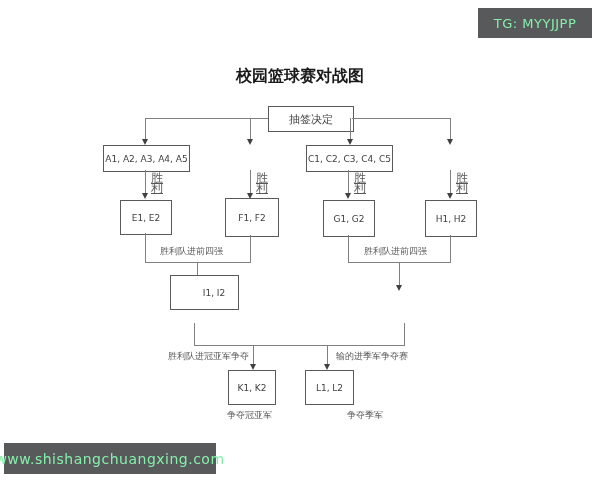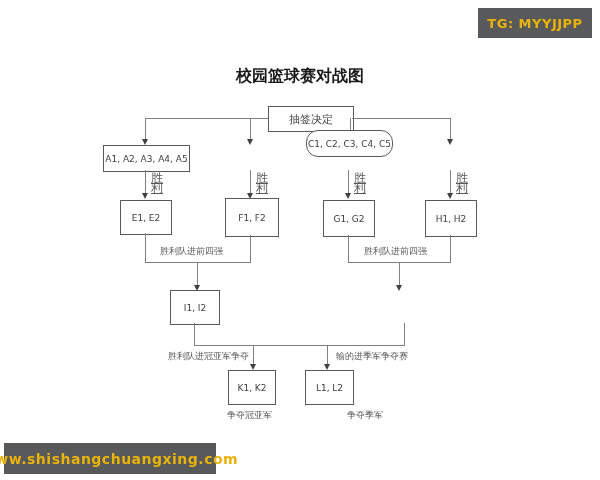--- a/index.html
+++ b/index.html
@@ -1,19 +1,19 @@
 <!DOCTYPE html>
 <html><head>
 <meta charset="utf-8">
 <style>
   html,body{margin:0;padding:0;}
   body{width:600px;height:480px;background:#ffffff;position:relative;overflow:hidden;
        font-family:"DejaVu Sans","Liberation Sans",sans-serif;}
   .stage{position:absolute;left:0;top:0;width:600px;height:480px;background:#fff;}
-  .badge{position:absolute;background:#58595b;color:#eab308;font-weight:bold;
+  .badge{position:absolute;background:#58595b;color:#86efac;font-weight:normal;
          display:flex;align-items:center;justify-content:center;font-size:13px;letter-spacing:.5px;}
   .badge-tr{left:478px;top:8px;width:114px;height:30px;}
   .badge-bl{left:4px;top:443px;width:212px;height:31px;font-size:14px;}
   .title{position:absolute;left:0;top:66px;width:600px;text-align:center;
          font-size:16px;font-weight:bold;color:#1a1a1a;}
   .node{position:absolute;border:1px solid #595959;background:#fff;color:#404040;
         font-size:9px;display:flex;align-items:center;justify-content:center;white-space:nowrap;}
   .hline{position:absolute;height:1px;background:#808080;}
   .vline{position:absolute;width:1px;background:#808080;}
   .arrow{position:absolute;width:0;height:0;border-left:3px solid transparent;
@@ -39,21 +39,21 @@
   <div class="vline" style="left:145px;top:118px;height:22px;"></div>
   <div class="vline" style="left:250px;top:118px;height:22px;"></div>
   <div class="vline" style="left:350px;top:118px;height:22px;"></div>
   <div class="vline" style="left:450px;top:118px;height:22px;"></div>
   <div class="arrow" style="left:142px;top:139px;"></div>
   <div class="arrow" style="left:247px;top:139px;"></div>
   <div class="arrow" style="left:347px;top:139px;"></div>
   <div class="arrow" style="left:447px;top:139px;"></div>
 
   <div class="node" style="left:103px;top:145px;width:85px;height:25px;">A1, A2, A3, A4, A5</div>
-  <div class="node" style="left:306px;top:130px;width:85px;height:25px;border-radius:12px;">C1, C2, C3, C4, C5</div>
+  <div class="node" style="left:306px;top:145px;width:85px;height:25px;">C1, C2, C3, C4, C5</div>
 
   <div class="vline" style="left:145px;top:170px;height:24px;"></div>
   <div class="vline" style="left:250px;top:170px;height:24px;"></div>
   <div class="vline" style="left:348px;top:170px;height:24px;"></div>
   <div class="vline" style="left:450px;top:170px;height:24px;"></div>
   <div class="arrow" style="left:142px;top:193px;"></div>
   <div class="arrow" style="left:247px;top:193px;"></div>
   <div class="arrow" style="left:345px;top:193px;"></div>
   <div class="arrow" style="left:447px;top:193px;"></div>
   <div class="vlbl" style="left:151px;top:173px;">胜利</div>
@@ -73,21 +73,21 @@
   <div class="arrow" style="left:194px;top:285px;"></div>
   <div class="lbl" style="left:160px;top:245px;">胜利队进前四强</div>
 
   <div class="vline" style="left:348px;top:235px;height:27px;"></div>
   <div class="vline" style="left:450px;top:235px;height:27px;"></div>
   <div class="hline" style="left:348px;top:262px;width:103px;"></div>
   <div class="vline" style="left:399px;top:262px;height:24px;"></div>
   <div class="arrow" style="left:396px;top:285px;"></div>
   <div class="lbl" style="left:364px;top:245px;">胜利队进前四强</div>
 
-  <div class="node" style="left:170px;top:290px;width:48px;height:33px;">I1, I2</div>
+  <div class="node" style="left:170px;top:275px;width:48px;height:33px;padding-left:19px;">I1, I2</div>
 
   <div class="vline" style="left:194px;top:323px;height:22px;"></div>
   <div class="vline" style="left:404px;top:323px;height:22px;"></div>
   <div class="hline" style="left:194px;top:345px;width:211px;"></div>
   <div class="vline" style="left:253px;top:345px;height:20px;"></div>
   <div class="vline" style="left:327px;top:345px;height:20px;"></div>
   <div class="arrow" style="left:250px;top:364px;"></div>
   <div class="arrow" style="left:324px;top:364px;"></div>
   <div class="lbl" style="left:168px;top:350px;">胜利队进冠亚军争夺</div>
   <div class="lbl" style="left:336px;top:350px;">输的进季军争夺赛</div>

